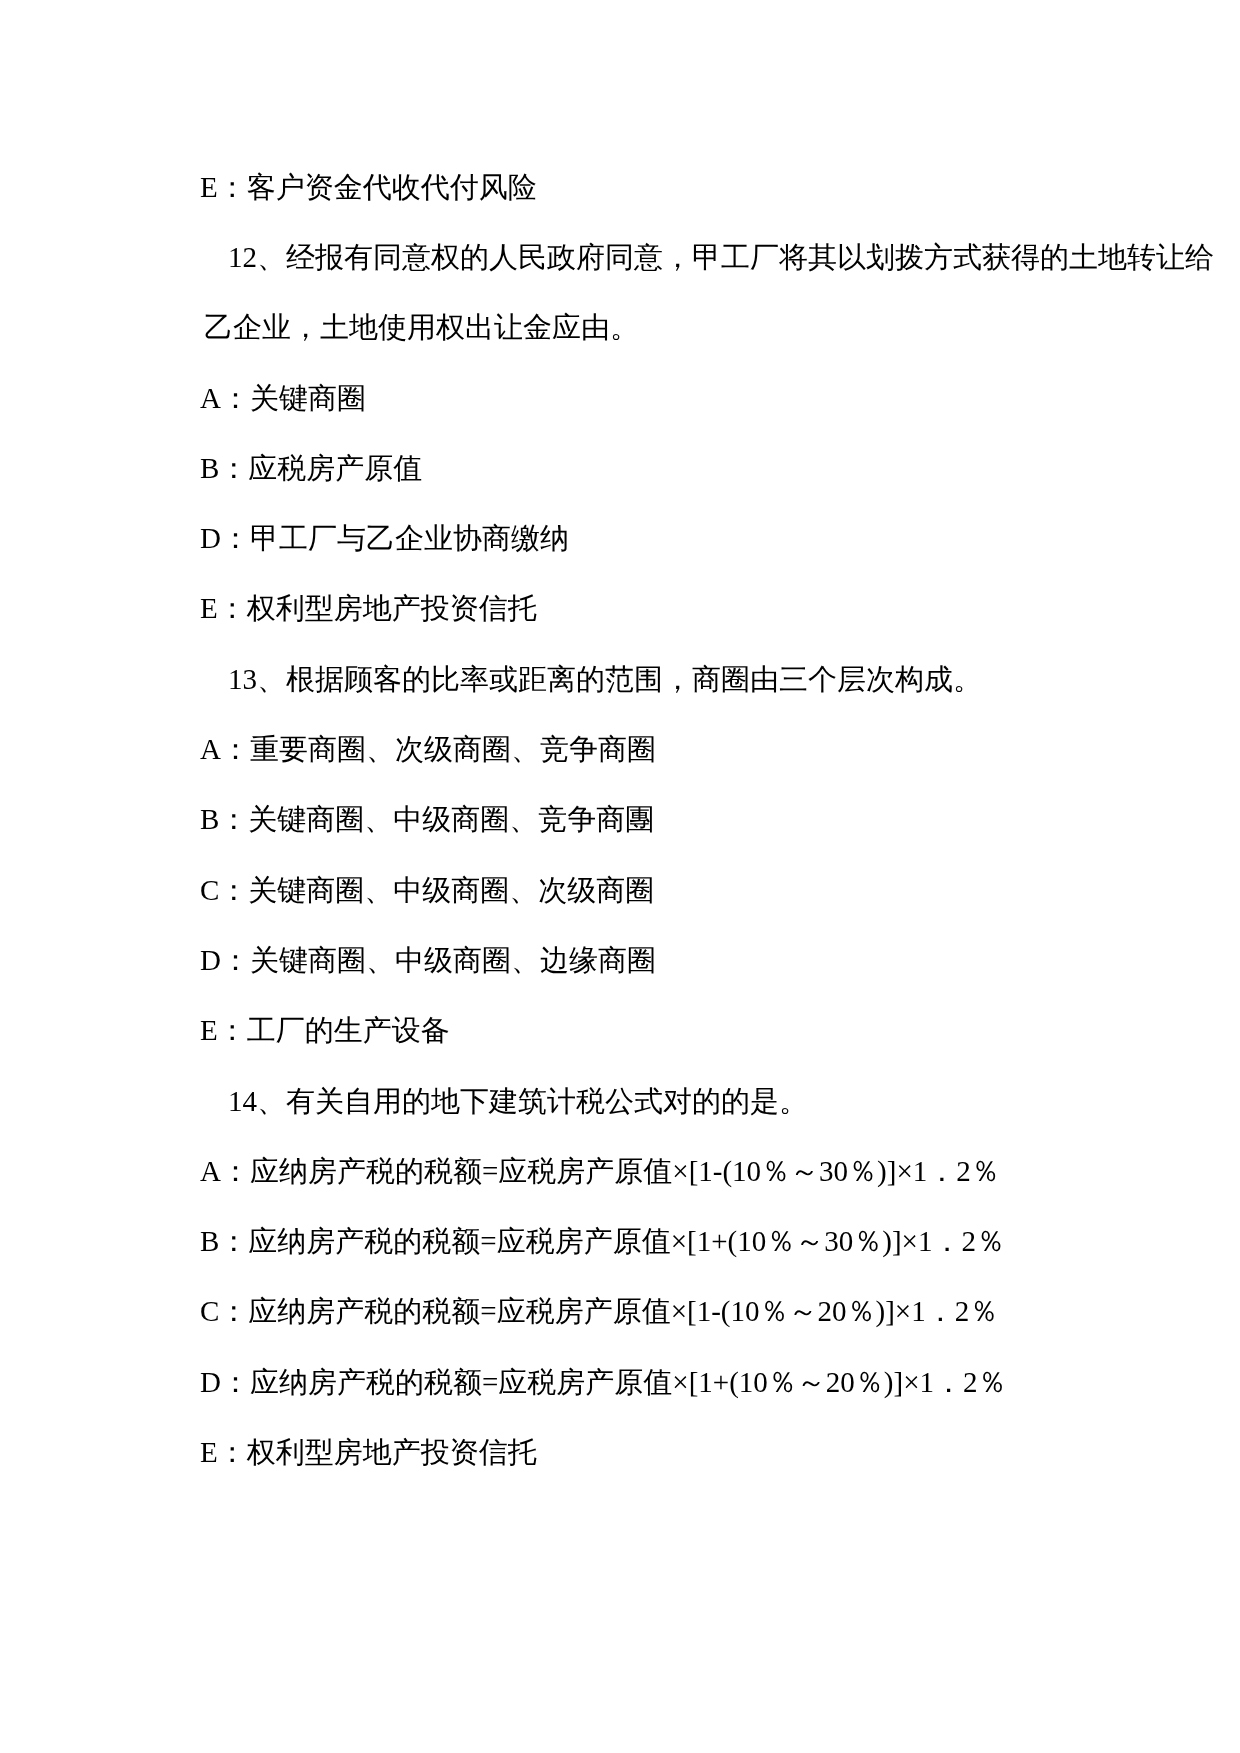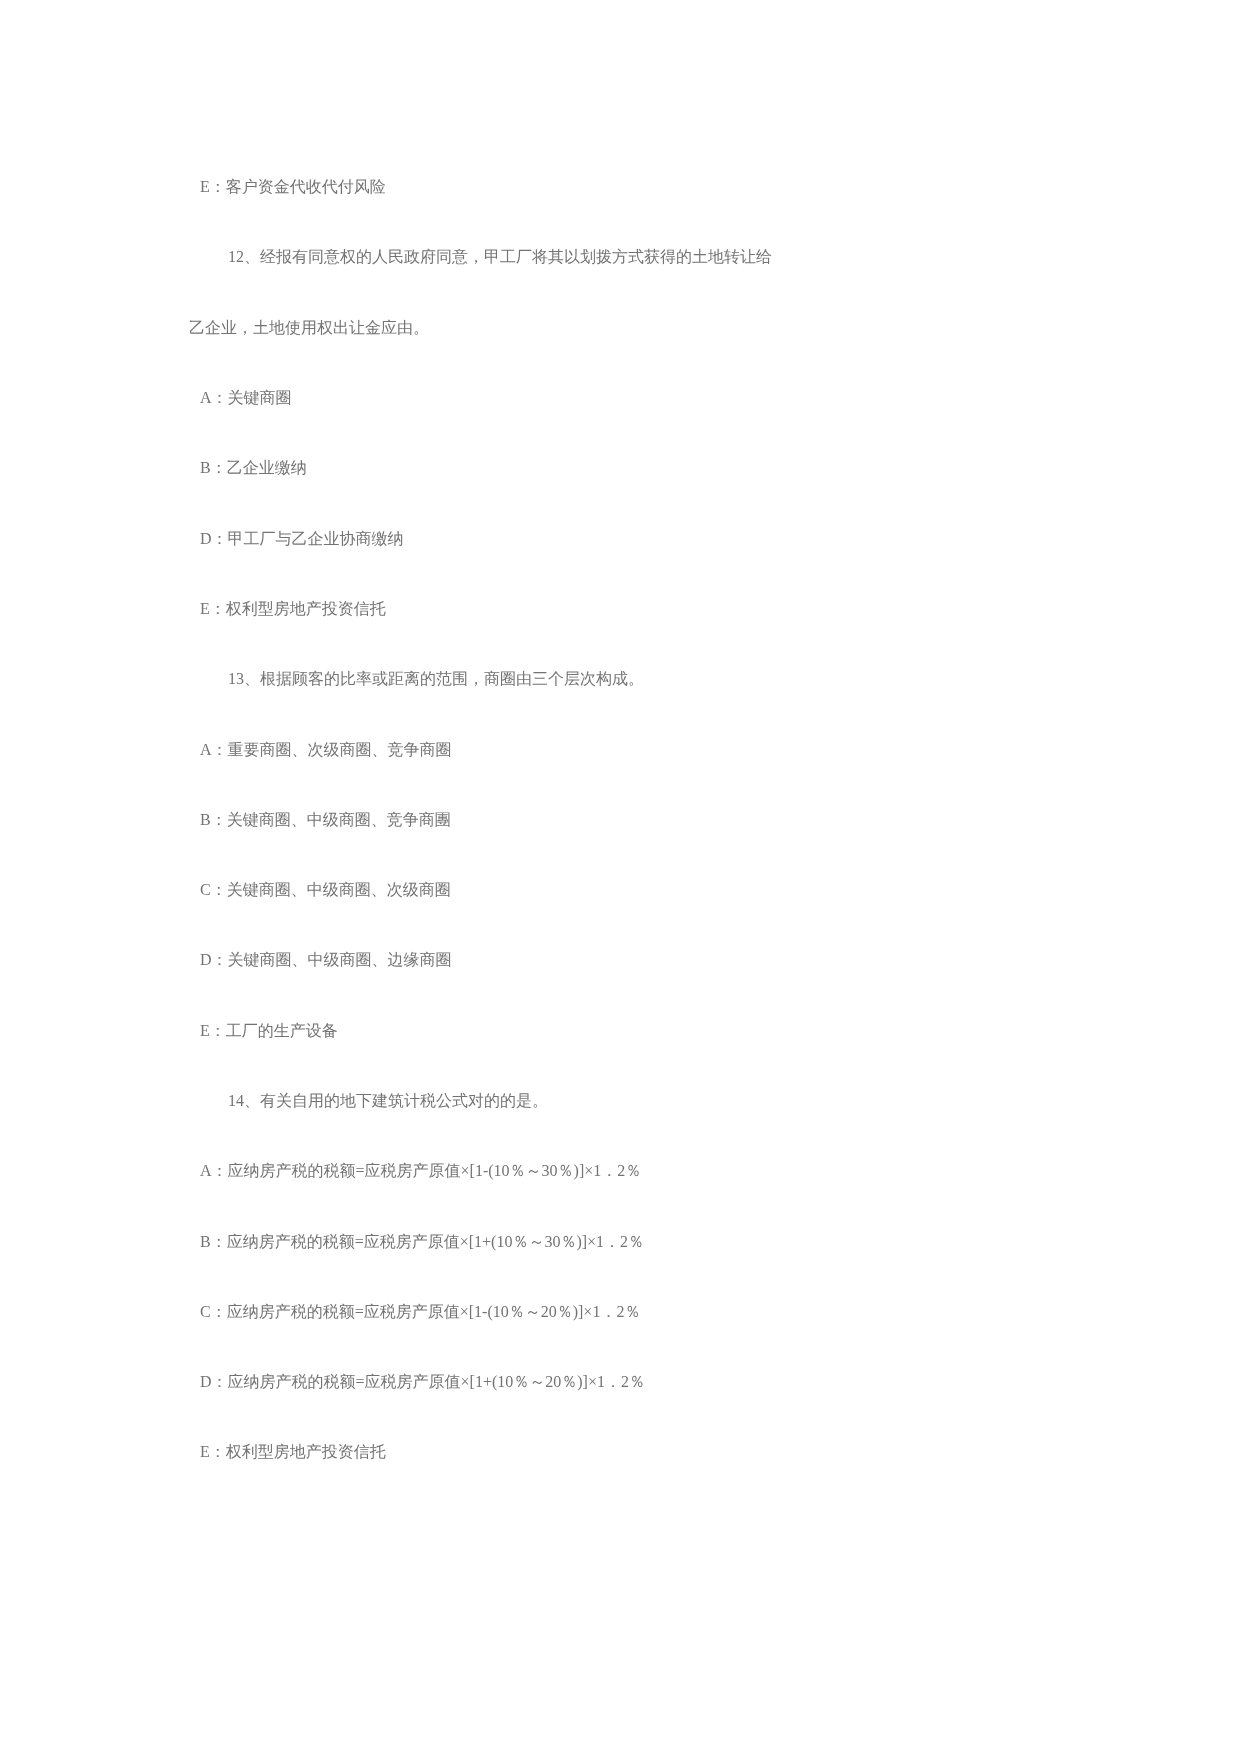--- a/index.html
+++ b/index.html
@@ -14,39 +14,39 @@
     box-sizing: border-box;
     padding-top: 152px;
     background: #ffffff;
     overflow: hidden;
     font-family: "Liberation Serif", "DejaVu Serif", serif;
   }
   .line {
     height: 70.3px;
     display: flex;
     align-items: center;
-    font-size: 16px;
+    font-size: 29px;
     line-height: 1;
-    color: #737373;
+    color: #000000;
     white-space: pre;
   }
   .line.question      { padding-left: 186px; margin-left: 42px; }
-  .line.question-cont { padding-left: 189px; }
+  .line.question-cont { padding-left: 189px; margin-left: 15px; }
   .line.option        { padding-left: 200px; }
 </style>
 </head>
 <body>
 
 <div class="page">
 
 <div class="line option">E：客户资金代收代付风险</div>
     <div class="line question">12、经报有同意权的人民政府同意，甲工厂将其以划拨方式获得的土地转让给</div>
     <div class="line question-cont">乙企业，土地使用权出让金应由。</div>
     <div class="line option">A：关键商圈</div>
-    <div class="line option">B：乙企业缴纳</div>
+    <div class="line option">B：应税房产原值</div>
     <div class="line option">D：甲工厂与乙企业协商缴纳</div>
     <div class="line option">E：权利型房地产投资信托</div>
     <div class="line question">13、根据顾客的比率或距离的范围，商圈由三个层次构成。</div>
     <div class="line option">A：重要商圈、次级商圈、竞争商圈</div>
     <div class="line option">B：关键商圈、中级商圈、竞争商團</div>
     <div class="line option">C：关键商圈、中级商圈、次级商圈</div>
     <div class="line option">D：关键商圈、中级商圈、边缘商圈</div>
     <div class="line option">E：工厂的生产设备</div>
     <div class="line question">14、有关自用的地下建筑计税公式对的的是。</div>
     <div class="line option">A：应纳房产税的税额=应税房产原值×[1-(10％～30％)]×1．2％</div>

